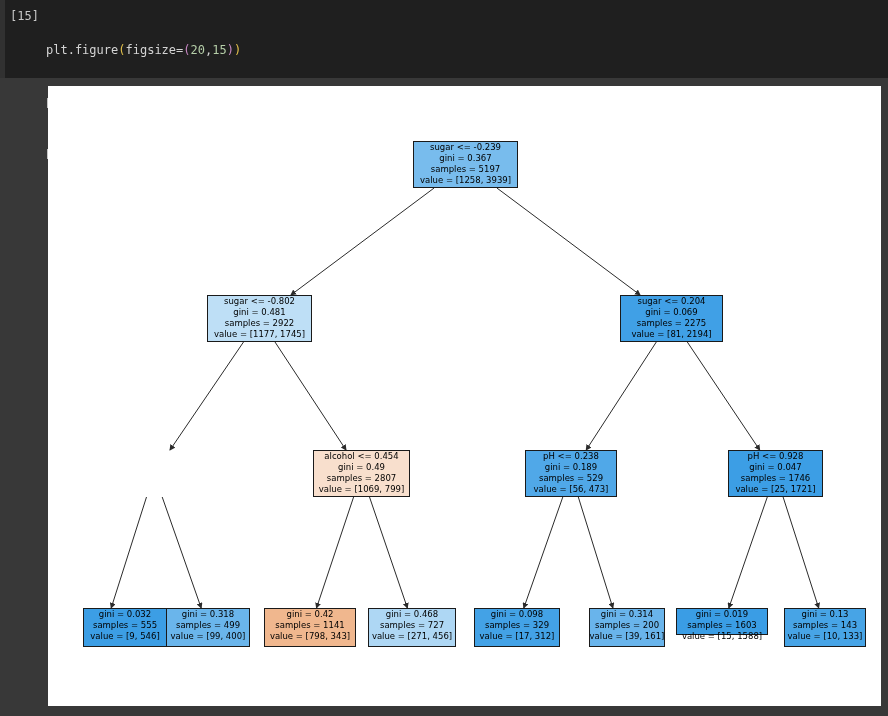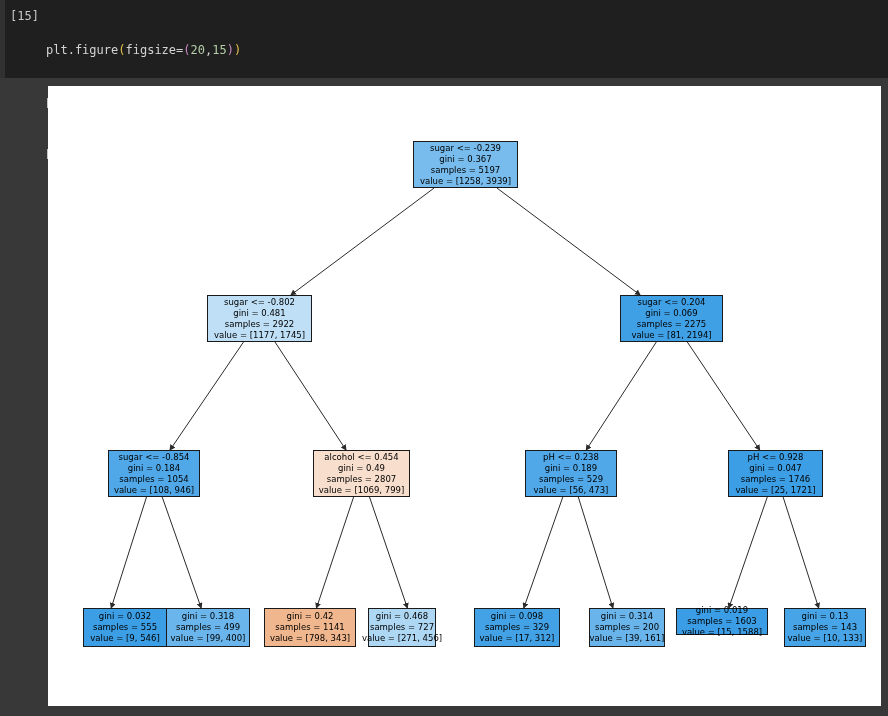--- a/index.html
+++ b/index.html
@@ -12,21 +12,21 @@
   .exec-count { position:absolute; left:10px; top:8px; font-family:"DejaVu Sans Mono", monospace;
                 font-size:12px; line-height:17px; color:#c8c8c8; }
   .code-lines { position:absolute; left:46px; top:8px; font-family:"DejaVu Sans Mono", monospace;
                 font-size:12px; line-height:17px; white-space:pre; }
 
   
   .plot-area { position:absolute; left:48px; top:86px; width:833px; height:620px; background:#ffffff; }
   .edges-svg { position:absolute; left:0; top:0; width:833px; height:620px; }
 
   .node { position:absolute; border:1px solid #1a1a1a; color:#000;
-          display:flex; flex-direction:column; justify-content:center; align-items:center;
+          display:flex; flex-direction:column; align-items:center;
           font-size:8.5px; line-height:11px; text-align:center; white-space:nowrap; }
 </style>
 </head>
 <body>
 
 <div class="code-cell">
   <div class="cell-gutter"></div>
   <div class="exec-count">[15]</div>
   <div class="code-lines">
     <div><span style="color: rgb(212, 212, 212);">plt.figure</span><span style="color: rgb(226, 192, 76);">(</span><span style="color: rgb(212, 212, 212);">figsize=</span><span style="color: rgb(197, 134, 192);">(</span><span style="color: rgb(181, 206, 168);">20</span><span style="color: rgb(212, 212, 212);">,</span><span style="color: rgb(181, 206, 168);">15</span><span style="color: rgb(197, 134, 192);">)</span><span style="color: rgb(226, 192, 76);">)</span></div>
@@ -75,26 +75,20 @@
       <div>value = [1177, 1745]</div>
     </div>
 
   <div class="node" style="left: 572px; top: 209px; width: 103px; height: 47px; background-color: rgb(64, 160, 230);">
       <div>sugar &lt;= 0.204</div>
       <div>gini = 0.069</div>
       <div>samples = 2275</div>
       <div>value = [81, 2194]</div>
     </div>
 
-  <div class="node" style="left: 60px; top: 364px; width: 92px; height: 47px; background-color: rgb(80, 168, 232);">
-      <div>sugar &lt;= -0.854</div>
-      <div>gini = 0.184</div>
-      <div>samples = 1054</div>
-      <div>value = [108, 946]</div>
-    </div>
 
   <div class="node" style="left: 265px; top: 364px; width: 97px; height: 47px; background-color: rgb(248, 223, 205);">
       <div>alcohol &lt;= 0.454</div>
       <div>gini = 0.49</div>
       <div>samples = 2807</div>
       <div>value = [1069, 799]</div>
     </div>
 
   <div class="node" style="left: 477px; top: 364px; width: 92px; height: 47px; background-color: rgb(80, 168, 232);">
       <div>pH &lt;= 0.238</div>
@@ -121,21 +115,21 @@
       <div>samples = 499</div>
       <div>value = [99, 400]</div>
     </div>
 
   <div class="node" style="left: 216px; top: 522px; width: 92px; height: 39px; background-color: rgb(240, 183, 142);">
       <div>gini = 0.42</div>
       <div>samples = 1141</div>
       <div>value = [798, 343]</div>
     </div>
 
-  <div class="node" style="left: 320px; top: 522px; width: 68px; height: 39px; background-color: rgb(174, 215, 244);">
+  <div class="node" style="left: 320px; top: 522px; width: 88px; height: 39px; background-color: rgb(174, 215, 244);">
       <div>gini = 0.468</div>
       <div>samples = 727</div>
       <div>value = [271, 456]</div>
     </div>
 
   <div class="node" style="left: 426px; top: 522px; width: 86px; height: 39px; background-color: rgb(67, 162, 230);">
       <div>gini = 0.098</div>
       <div>samples = 329</div>
       <div>value = [17, 312]</div>
     </div>

